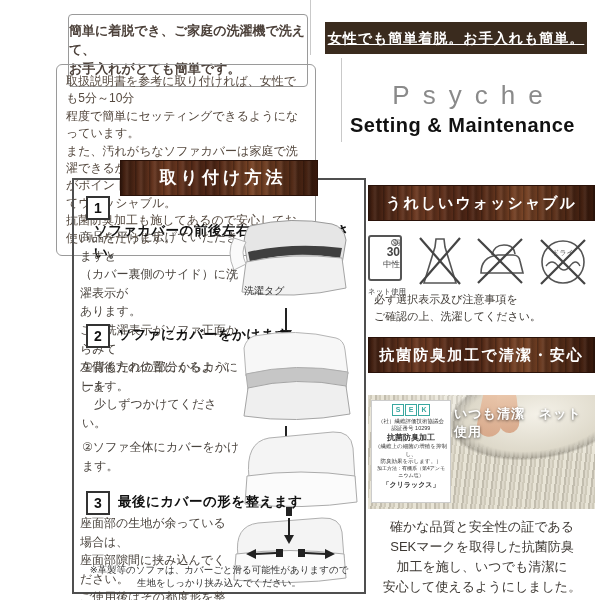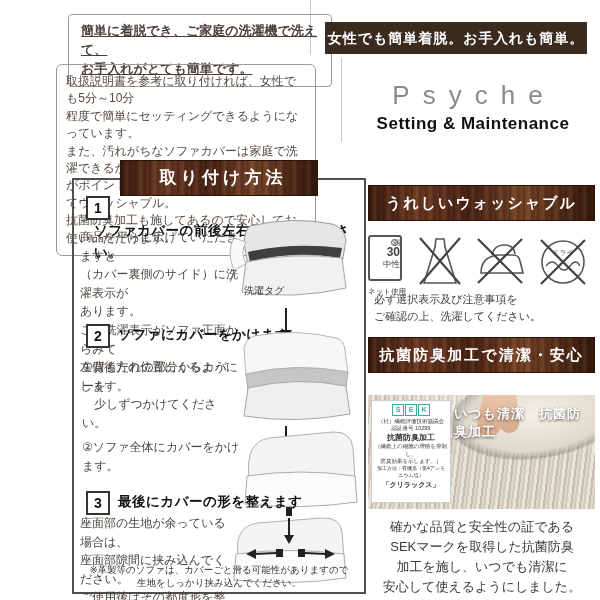--- a/index.html
+++ b/index.html
@@ -9,29 +9,29 @@
     overflow:hidden;
   }
   .abs{position:absolute;}
   .prelines{white-space:pre-line;}
 
   
   .vline{position:absolute;width:1px;background:#c9c9c9;}
 
   
   .lead-box{left:68px;top:14px;width:238px;border:1px solid #9a9a9a;border-radius:4px;
-    padding:7px 12px;font-size:13px;font-weight:bold;line-height:1.45;color:#4c413a;text-decoration:underline;}
+    padding:7px 0;font-size:13px;font-weight:bold;line-height:1.45;color:#4c413a;}
   .banner{left:325px;top:22px;width:262px;height:32px;background:#3a2b1e;color:#fff;
-    font-weight:bold;font-size:14px;line-height:32px;text-align:center;letter-spacing:1px;}
+    font-weight:bold;font-size:14px;line-height:32px;text-align:center;letter-spacing:1px;text-decoration:underline;}
   .desc-box{left:56px;top:64px;width:240px;border:1px solid #9a9a9a;border-radius:6px;
     padding:8px 9px;font-size:12px;line-height:1.45;color:#55493f;}
   .brand{left:358px;top:80px;width:232px;text-align:center;font-size:26px;color:#8a8a8a;
     letter-spacing:13px;font-weight:normal;}
-  .subtitle{left:350px;top:114px;width:246px;font-size:17px;font-weight:bold;color:#111;
-    letter-spacing:0.5px;text-align:center;}
+  .subtitle{left:350px;top:114px;width:246px;font-size:20px;font-weight:bold;color:#111;
+    letter-spacing:0.5px;}
 
   
   .wood{
     background-color:#55281a;color:#fff;font-weight:bold;text-align:center;
     background-image:
       repeating-linear-gradient(90deg, rgba(0,0,0,.30) 0px, rgba(0,0,0,0) 3px,
         rgba(255,255,255,.06) 6px, rgba(0,0,0,.20) 9px, rgba(0,0,0,0) 14px),
       linear-gradient(90deg,#3f1e10,#6e3a22 22%,#4c2414 45%,#7a4527 68%,#38190c 100%);
     border:1px solid #2a1209;box-sizing:border-box;
   }
@@ -226,21 +226,21 @@
 
   <div class="abs wash-caption prelines">必ず選択表示及び注意事項を
 ご確認の上、洗濯してください。</div>
 
   <div class="abs wood right-header header2" style="left:0;">抗菌防臭加工で清潔・安心</div>
 
   <div class="abs photo">
     <div class="fold"></div>
     <div class="finger f1"></div>
     <div class="finger f2"></div>
-    <div class="overlay-text">いつも清潔　抗菌防臭加工</div>
+    <div class="overlay-text">いつも清潔　ネット使用</div>
     <div class="sek-label">
       <div class="sek-mark">
         <span>S</span>
         <span>E</span>
         <span>K</span>
       </div>
       <div class="sek-org prelines">（社）繊維評価技術協議会
 認証番号 10299</div>
       <div class="sek-name">抗菌防臭加工</div>
       <div class="sek-note prelines">（繊維上の細菌の増殖を抑制し、

